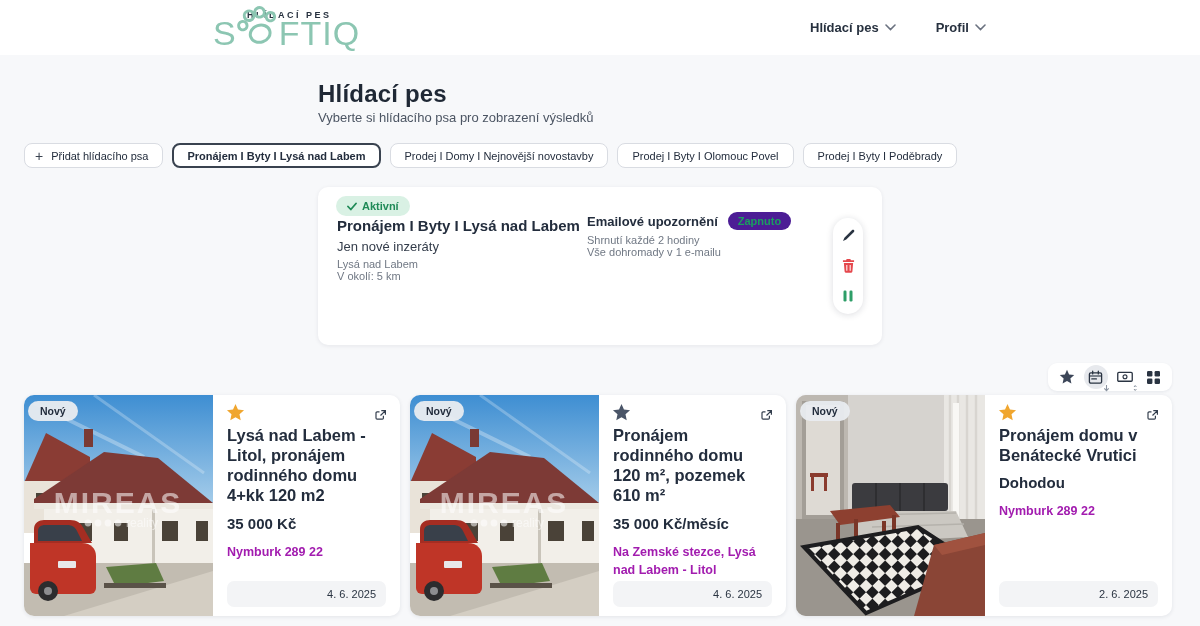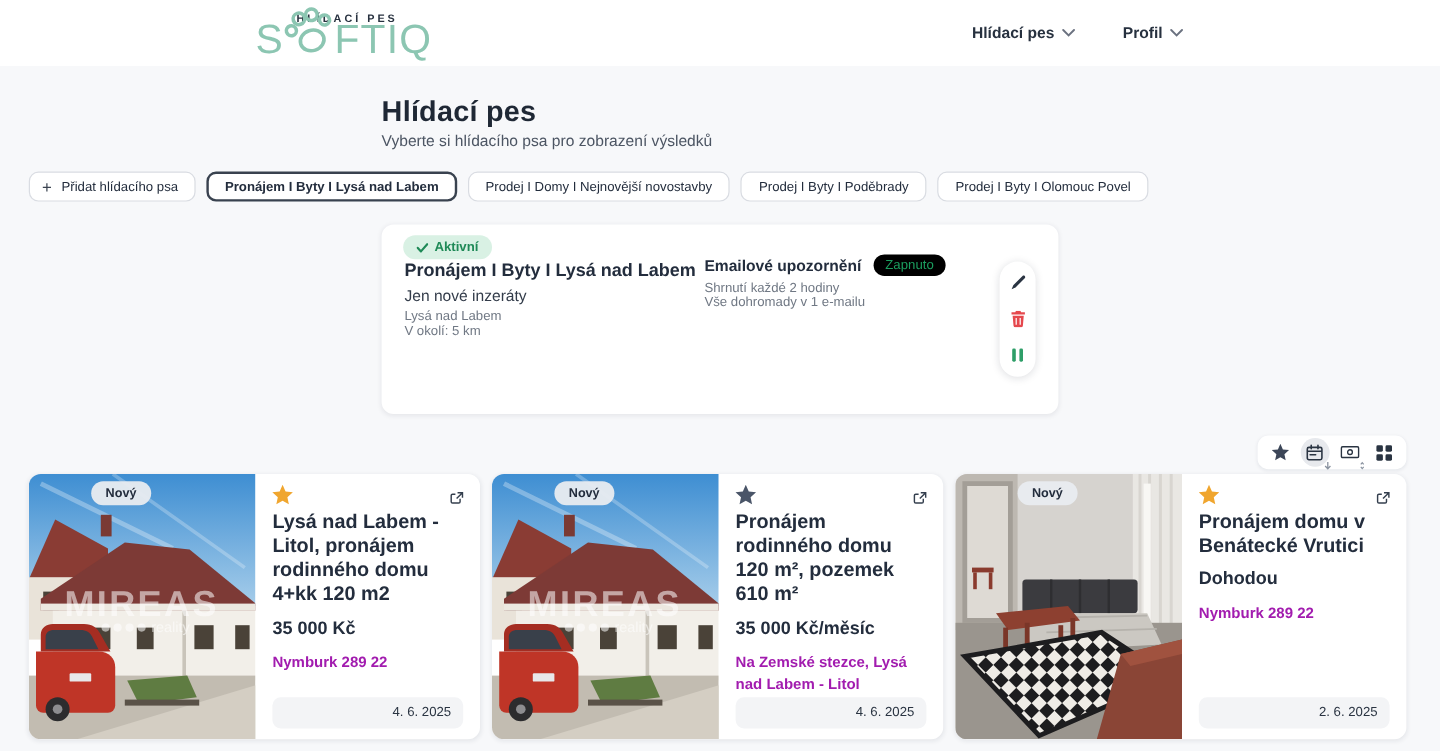--- a/index.html
+++ b/index.html
@@ -28,37 +28,37 @@
 
   
   .wd-card { position:absolute; left:318px; top:187px; width:564px; height:158px; background:#ffffff; border-radius:10px; box-shadow:0 1px 4px rgba(20,30,50,.08); }
   .wd-badge { position:absolute; left:18px; top:9px; display:inline-flex; align-items:center; gap:5px; background:#d9f1e4; color:#1f8a57; font-size:11px; font-weight:bold; padding:4px 11px; border-radius:12px; }
   .wd-title { position:absolute; left:19px; top:30px; font-size:15px; font-weight:bold; color:#232d3d; }
   .wd-filter { position:absolute; left:19px; top:52px; font-size:13px; color:#333c4a; }
   .wd-loc { position:absolute; left:19px; top:71px; font-size:11px; color:#707884; }
   .wd-radius { position:absolute; left:19px; top:83px; font-size:11px; color:#707884; }
   .wd-email-row { position:absolute; left:269px; top:25px; display:flex; align-items:center; gap:10px; }
   .wd-email-label { font-size:13px; font-weight:bold; color:#232d3d; }
-  .wd-email-state { background:#000000; color:#1b9e5f; font-size:11px; font-weight:normal; padding:3px 10px; border-radius:11px; cursor:pointer; }
+  .wd-email-state { background:#4c1d95; color:#1b9e5f; font-size:11px; font-weight:bold; padding:3px 10px; border-radius:11px; cursor:pointer; }
   .wd-email-line1 { position:absolute; left:269px; top:47px; font-size:11px; color:#707884; }
   .wd-email-line2 { position:absolute; left:269px; top:59px; font-size:11px; color:#707884; }
   .wd-actions { position:absolute; left:515px; top:31px; width:30px; height:96px; background:#ffffff; border-radius:16px; box-shadow:0 1px 7px rgba(20,30,50,.15); display:flex; flex-direction:column; align-items:center; justify-content:space-between; padding:9px 0; }
   .icon-btn { width:18px; height:18px; display:flex; align-items:center; justify-content:center; cursor:pointer; background:none; border:none; padding:0; }
 
   
   .toolbar { position:absolute; left:1048px; top:363px; width:124px; height:28px; background:#ffffff; border-radius:9px; box-shadow:0 1px 3px rgba(20,30,50,.07); display:flex; align-items:center; justify-content:space-around; padding:0 4px; }
   .tool-btn { width:24px; height:24px; border:none; background:none; border-radius:50%; display:flex; align-items:center; justify-content:center; cursor:pointer; position:relative; }
   .tool-btn.active { background:#e7e9ed; }
 
   
   .listings { position:absolute; left:24px; top:395px; display:flex; gap:10px; }
   .card { position:relative; width:376px; height:221px; background:#ffffff; border-radius:10px; box-shadow:0 1px 4px rgba(20,30,50,.09); display:flex; overflow:hidden; }
   .card-photo { position:relative; width:189px; height:221px; flex:0 0 189px; overflow:hidden; cursor:pointer; }
   .card-photo svg { display:block; }
-  .new-badge { position:absolute; left:4px; top:6px; background:rgba(233,236,240,.95); color:#232d3d; font-size:10.5px; font-weight:bold; padding:4px 12px; border-radius:11px;margin-left:48px; }
+  .new-badge { position:absolute; left:4px; top:6px; background:rgba(233,236,240,.95); color:#232d3d; font-size:10.5px; font-weight:bold; padding:4px 12px; border-radius:11px; }
   .card-body { position:relative; flex:1; padding:12px 14px; }
   .card-star { position:absolute; left:13px; top:8px; cursor:pointer; }
   .card-ext { position:absolute; right:13px; top:14px; cursor:pointer; }
   .card-title { margin-top:18px; font-size:16.5px; line-height:1.22; font-weight:bold; color:#232d3d; cursor:pointer; }
   .card-price { margin-top:9px; font-size:15px; font-weight:bold; color:#232d3d; }
   .card-loc { margin-top:11px; font-size:12.5px; line-height:1.5; color:#a21caf;font-weight:bold; }
   .card-datebar { position:absolute; left:14px; right:14px; bottom:9px; height:26px; background:#f3f4f6; border-radius:7px; display:flex; align-items:center; justify-content:flex-end; padding-right:10px;text-align:center; }
   .card-date { font-size:11px; color:#2a3442; }
 </style>
 </head>
@@ -107,24 +107,24 @@
       <span class="plus">+</span>
       <span>Přidat hlídacího psa</span>
     </button>
     <button class="chip selected">
         <span>Pronájem I Byty I Lysá nad Labem</span>
       </button>
     <button class="chip">
         <span>Prodej I Domy I Nejnovější novostavby</span>
       </button>
     <button class="chip">
+        <span>Prodej I Byty I Olomouc Povel</span>
+      </button>
+    <button class="chip">
         <span>Prodej I Byty I Poděbrady</span>
-      </button>
-    <button class="chip">
-        <span>Prodej I Byty I Olomouc Povel</span>
       </button>
   </div>
 
   <section class="wd-card">
     <span class="wd-badge">
       <svg width="10" height="9" viewBox="0 0 10 9">
           <path d="M1 4.5L3.8 7.5 9 1.5" fill="none" stroke="#1f8a57" stroke-width="1.8" stroke-linecap="round" stroke-linejoin="round"></path>
         </svg>
       <span>Aktivní</span>
     </span>

